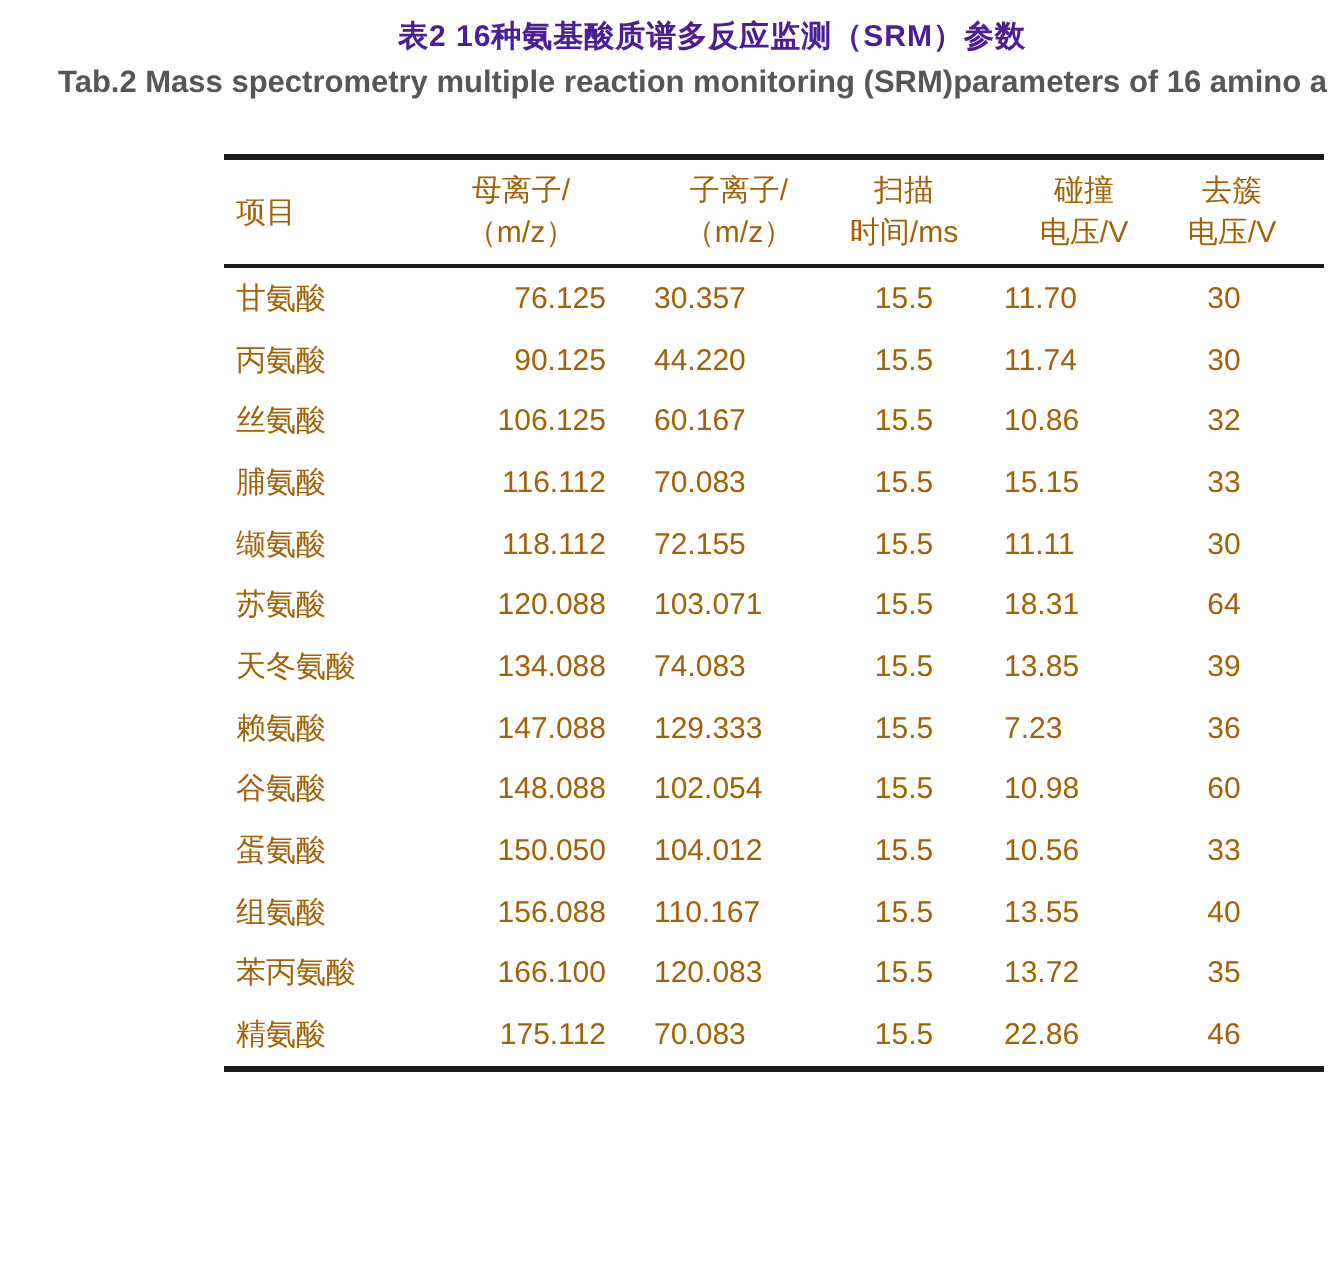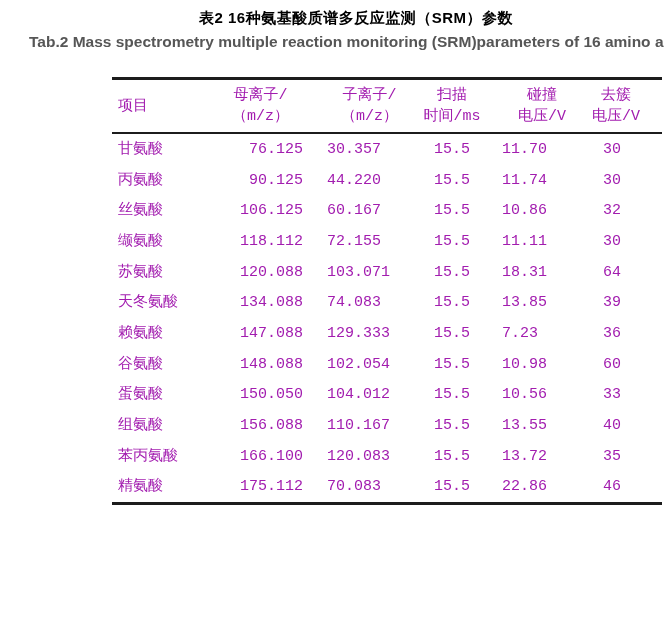--- a/index.html
+++ b/index.html
@@ -3,32 +3,32 @@
 <meta charset="utf-8">
 <style>
   html,body{margin:0;padding:0;}
   body{
     width:664px;height:638px;background:#ffffff;overflow:hidden;position:relative;
     font-family:"Liberation Serif","DejaVu Serif",serif;
   }
   .title-zh{
     position:absolute;left:112px;top:9px;width:488px;text-align:center;
     font-family:"Liberation Sans","DejaVu Sans",sans-serif;
-    font-weight:bold;font-size:15px;color:#000000;letter-spacing:.5px;white-space:nowrap;
+    font-weight:bold;font-size:15px;color:#4c1d95;letter-spacing:.5px;white-space:nowrap;
   }
   .title-en{
     position:absolute;left:29px;top:33px;
     font-family:"Liberation Sans","DejaVu Sans",sans-serif;
     font-weight:bold;font-size:15.5px;color:#565656;white-space:nowrap;
   }
   .tablewrap{position:absolute;left:112px;top:77px;}
   table{
     border-collapse:collapse;table-layout:fixed;width:488px;
-    font-family:Liberation Mono, monospace;
-    font-size:15px;color:#a21caf;
+    font-family:Liberation Sans, sans-serif;
+    font-size:15px;color:#a16207;
     border-top:3px solid #1c1c1c;border-bottom:3px solid #1c1c1c;
   }
   th,td{padding:0;font-weight:normal;}
   thead tr{border-bottom:2px solid #1c1c1c;}
   thead th{height:52px;vertical-align:middle;text-align:center;line-height:21px;}
   tbody td{height:30.7px;vertical-align:middle;line-height:1;}
   th.col0{width:100px;text-align:left;padding-left:6px;}
   th.col1{width:85px;padding-right:24px;}
   th.col2{width:85px;padding-right:5px;}
   th.col3{width:70px;padding-right:15px;}
@@ -95,20 +95,28 @@
         </tr>
         <tr>
           <td class="col0">丝氨酸</td>
           <td class="col1">106.125</td>
           <td class="col2">60.167</td>
           <td class="col3">15.5</td>
           <td class="col4">10.86</td>
           <td class="col5">32</td>
         </tr>
         <tr>
+          <td class="col0">脯氨酸</td>
+          <td class="col1">116.112</td>
+          <td class="col2">70.083</td>
+          <td class="col3">15.5</td>
+          <td class="col4">15.15</td>
+          <td class="col5">33</td>
+        </tr>
+        <tr>
           <td class="col0">缬氨酸</td>
           <td class="col1">118.112</td>
           <td class="col2">72.155</td>
           <td class="col3">15.5</td>
           <td class="col4">11.11</td>
           <td class="col5">30</td>
         </tr>
         <tr>
           <td class="col0">苏氨酸</td>
           <td class="col1">120.088</td>

